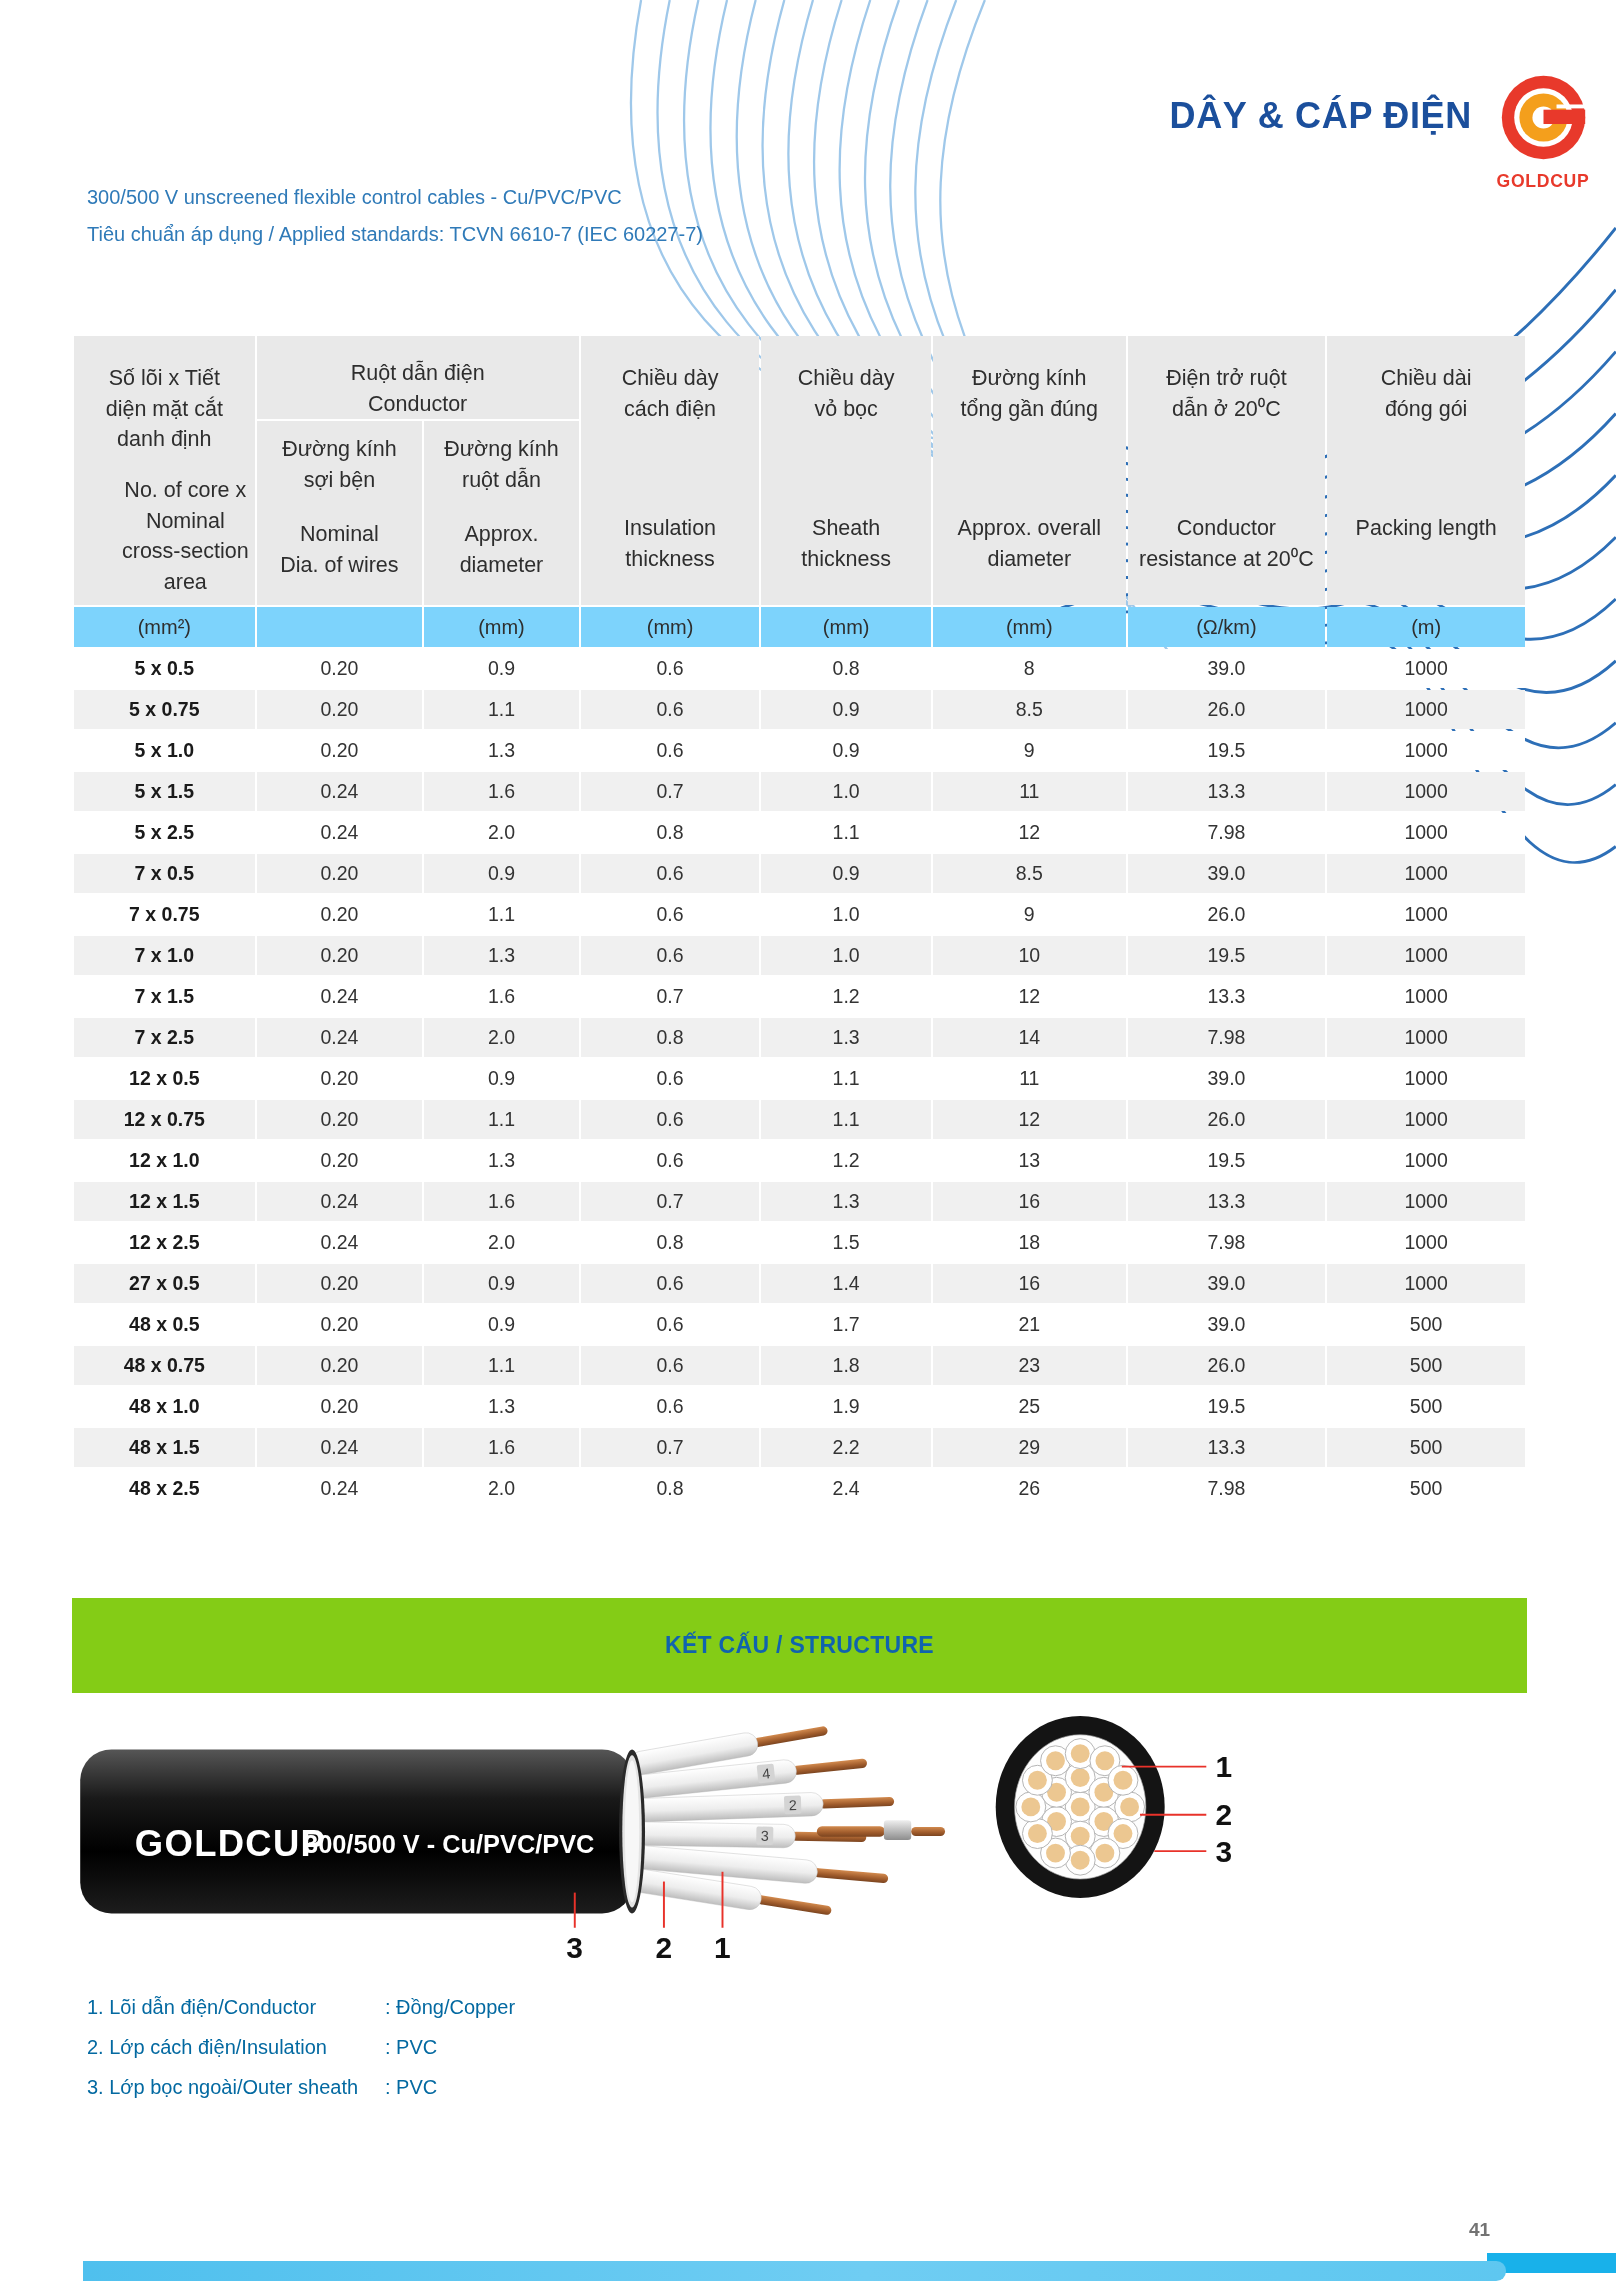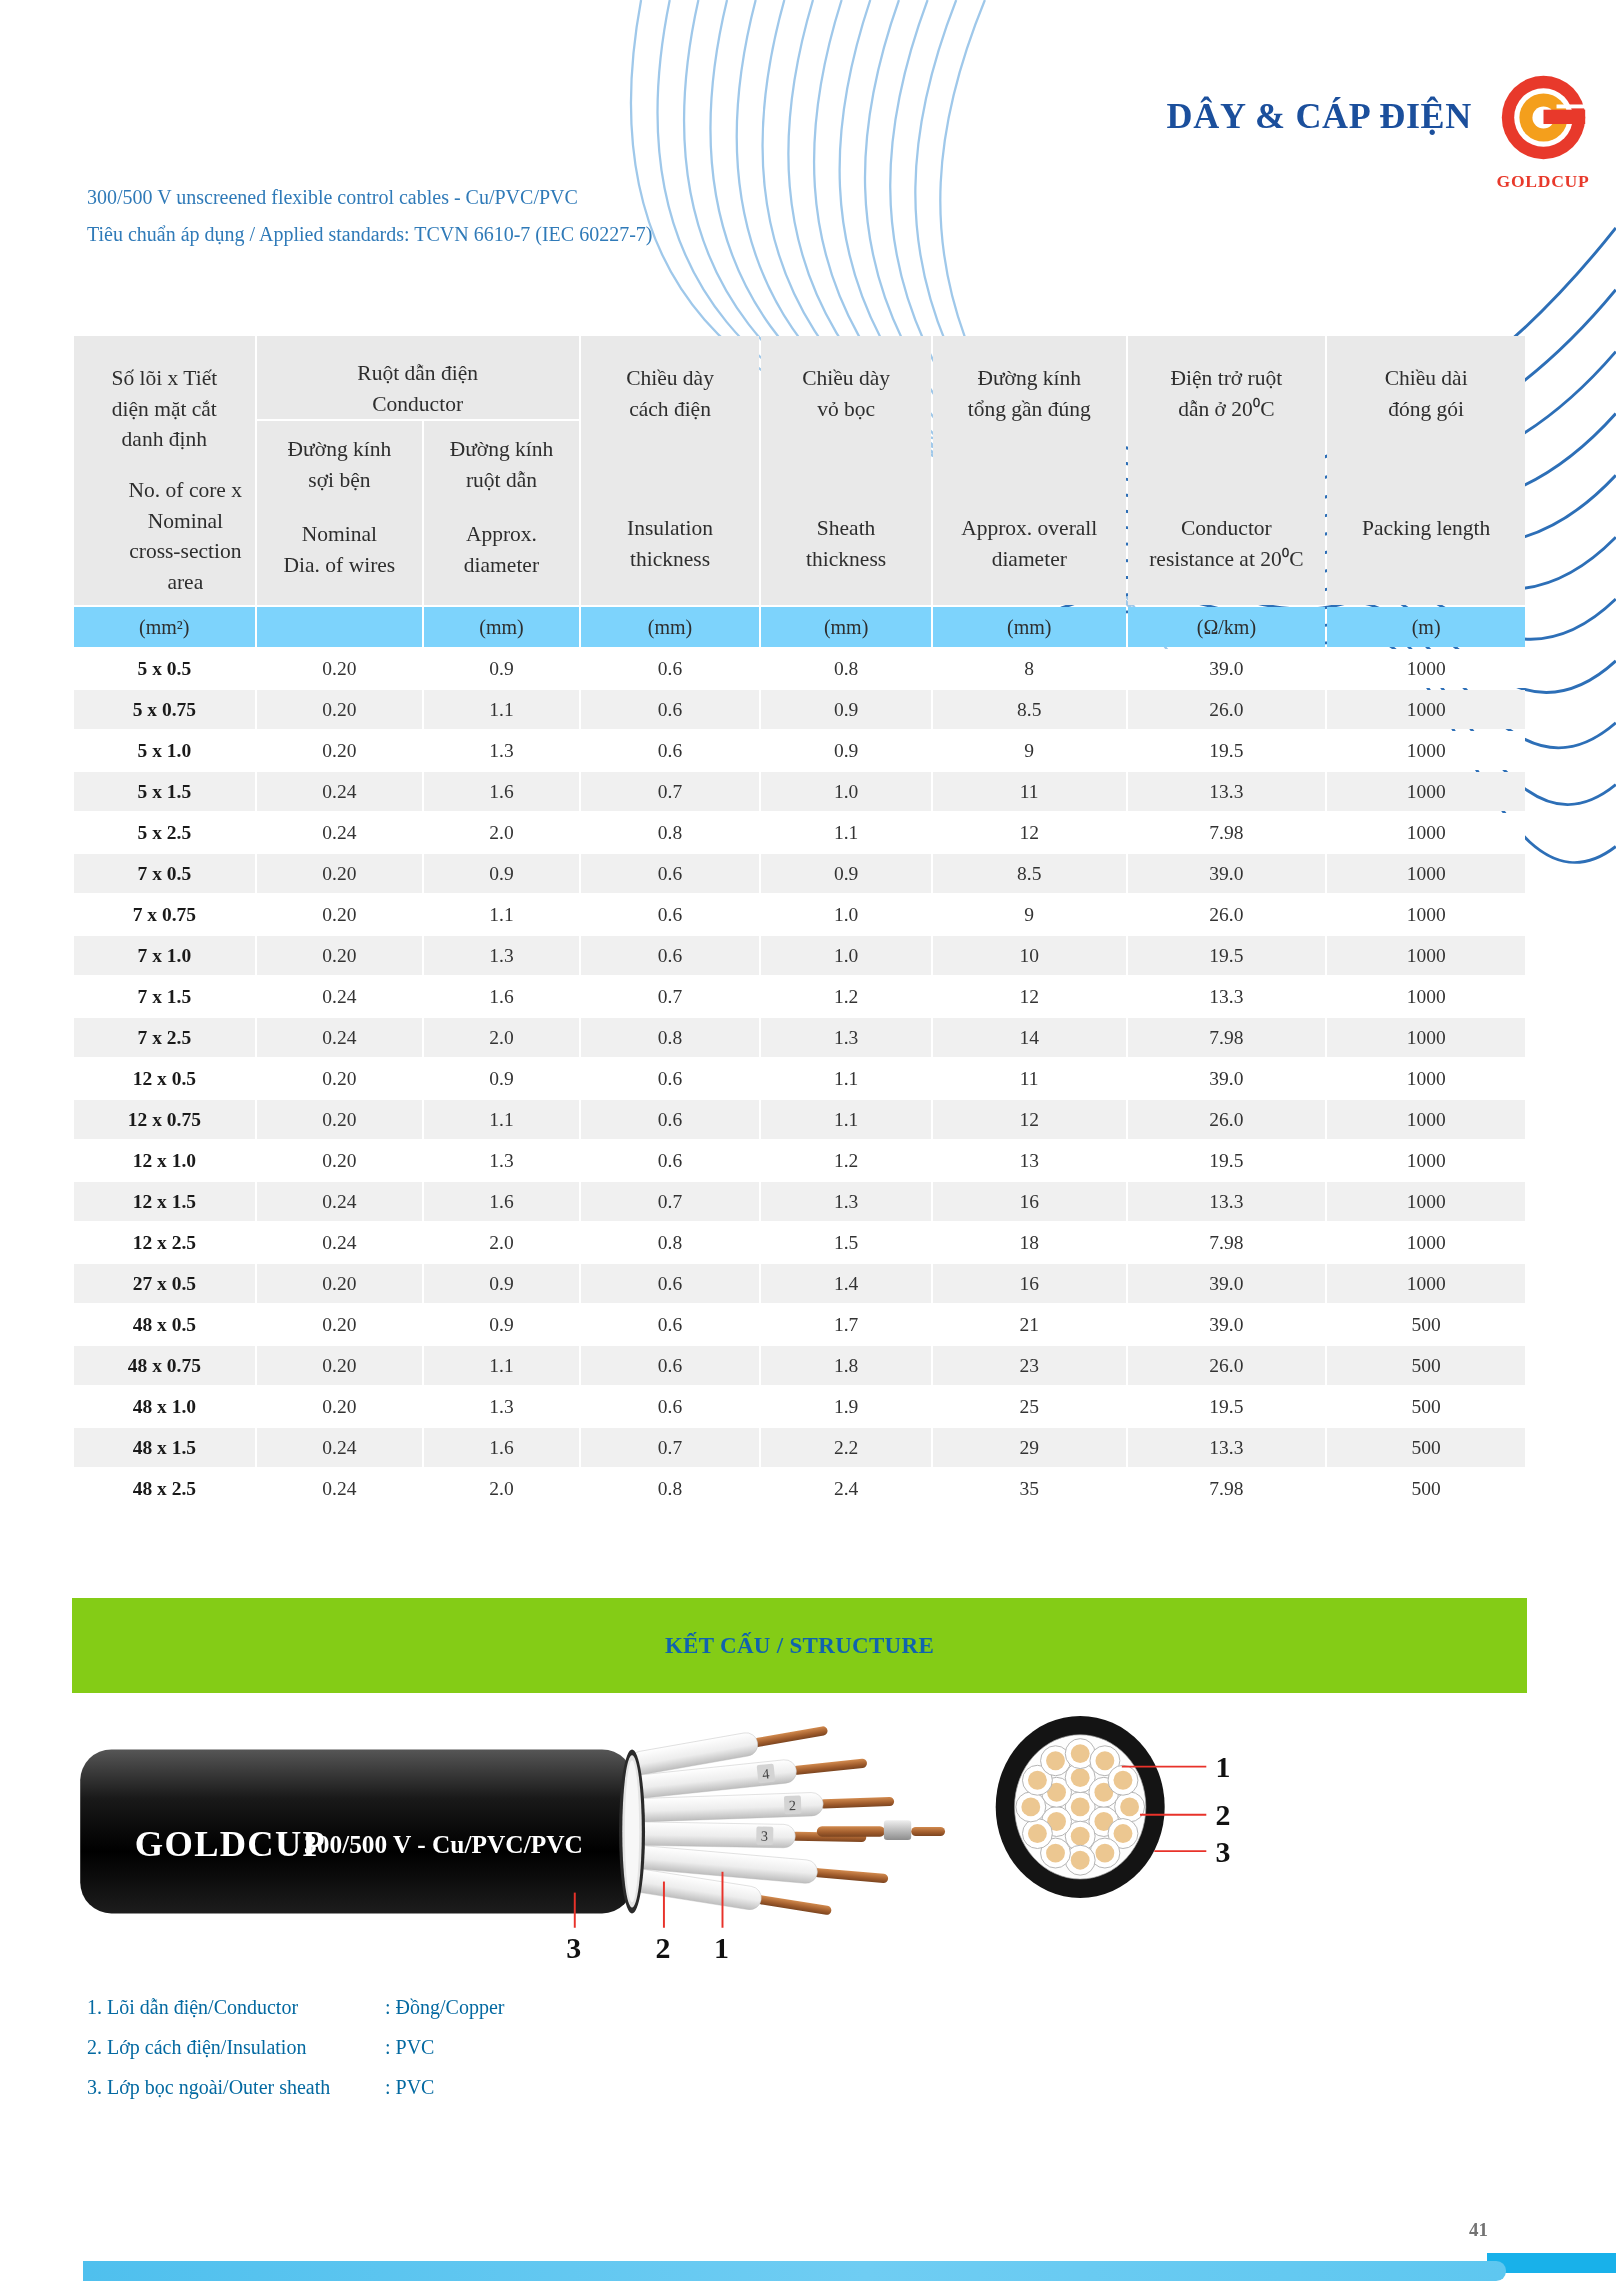--- a/index.html
+++ b/index.html
@@ -1,17 +1,17 @@
 <!DOCTYPE html>
 <html style="font-size:10.4px"><head>
 <meta charset="utf-8">
 <style>
   html,body{margin:0;padding:0;background:#888;}
   .page{position:relative;width:1616px;height:2284px;background:#ffffff;overflow:hidden;
-        font-family:Liberation Serif, serif;}
+        font-family:Liberation Sans, sans-serif;}
 
   
   .waves{position:absolute;left:553px;top:0;width:1063px;height:879px;z-index:0;pointer-events:none;}
   .waves .wl{fill:none;stroke:#9fc8ea;stroke-width:3.5px;}
   .waves .wd{fill:none;stroke:#2d6fb7;stroke-width:4.5px;}
 
   
   .wordmark{position:absolute;left:1003px;top:95px;width:469px;text-align:right;
             font-size:36px;font-weight:700;color:#1b4f9c;letter-spacing:0.7px;z-index:2;}
   .logo{position:absolute;left:1491px;top:68px;width:104px;z-index:2;text-align:center;}
@@ -399,21 +399,21 @@
           <td>29</td>
           <td>13.3</td>
           <td>500</td>
         </tr>
         <tr class="odd">
           <td class="c1">48 x 2.5</td>
           <td>0.24</td>
           <td>2.0</td>
           <td>0.8</td>
           <td>2.4</td>
-          <td>35</td>
+          <td>26</td>
           <td>7.98</td>
           <td>500</td>
         </tr>
       </tbody>
   </table>
 
   <div class="banner">
     <span>KẾT CẤU / STRUCTURE</span>
   </div>
 

